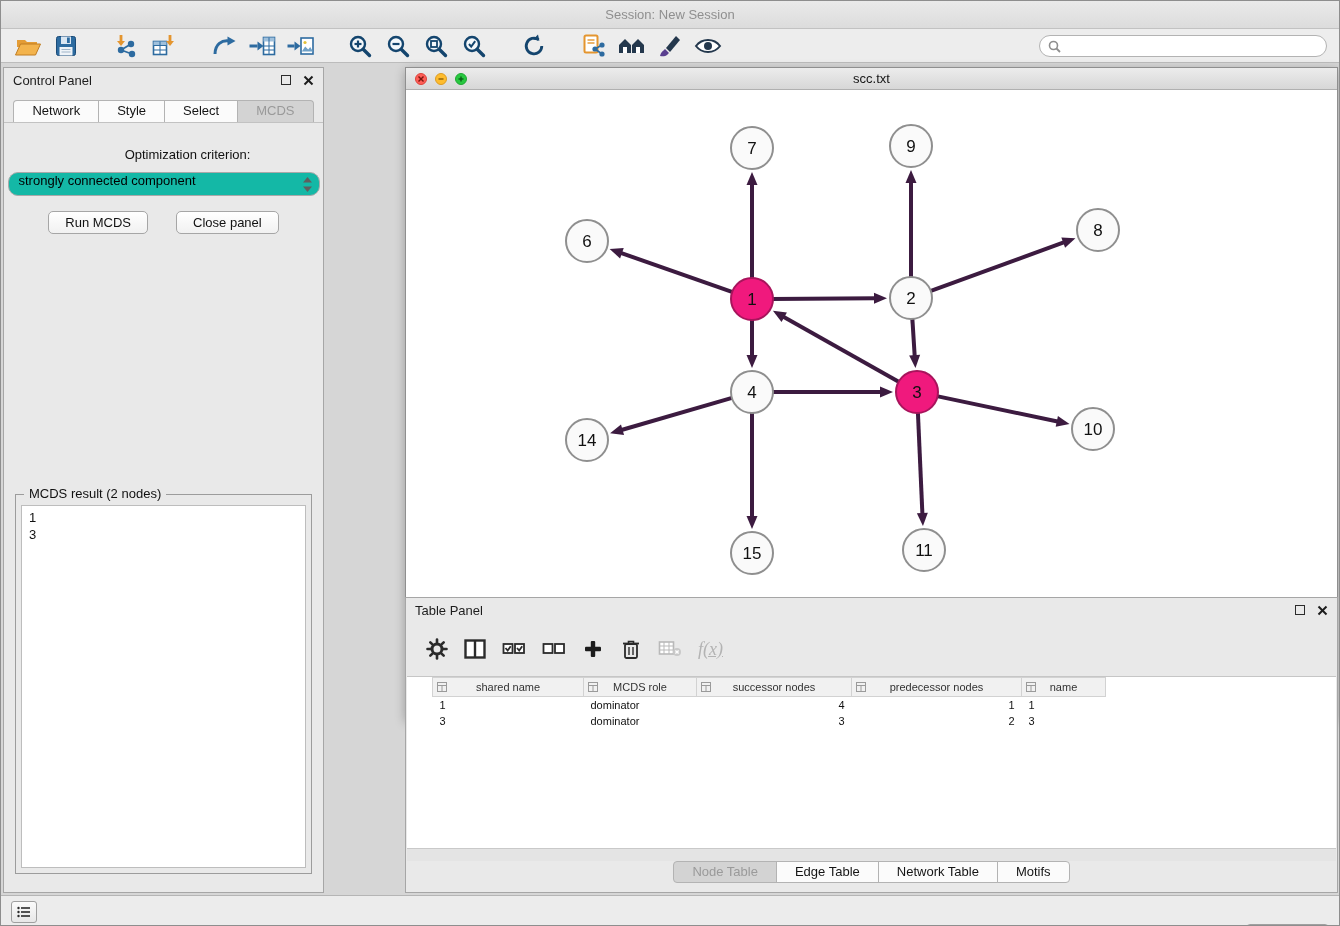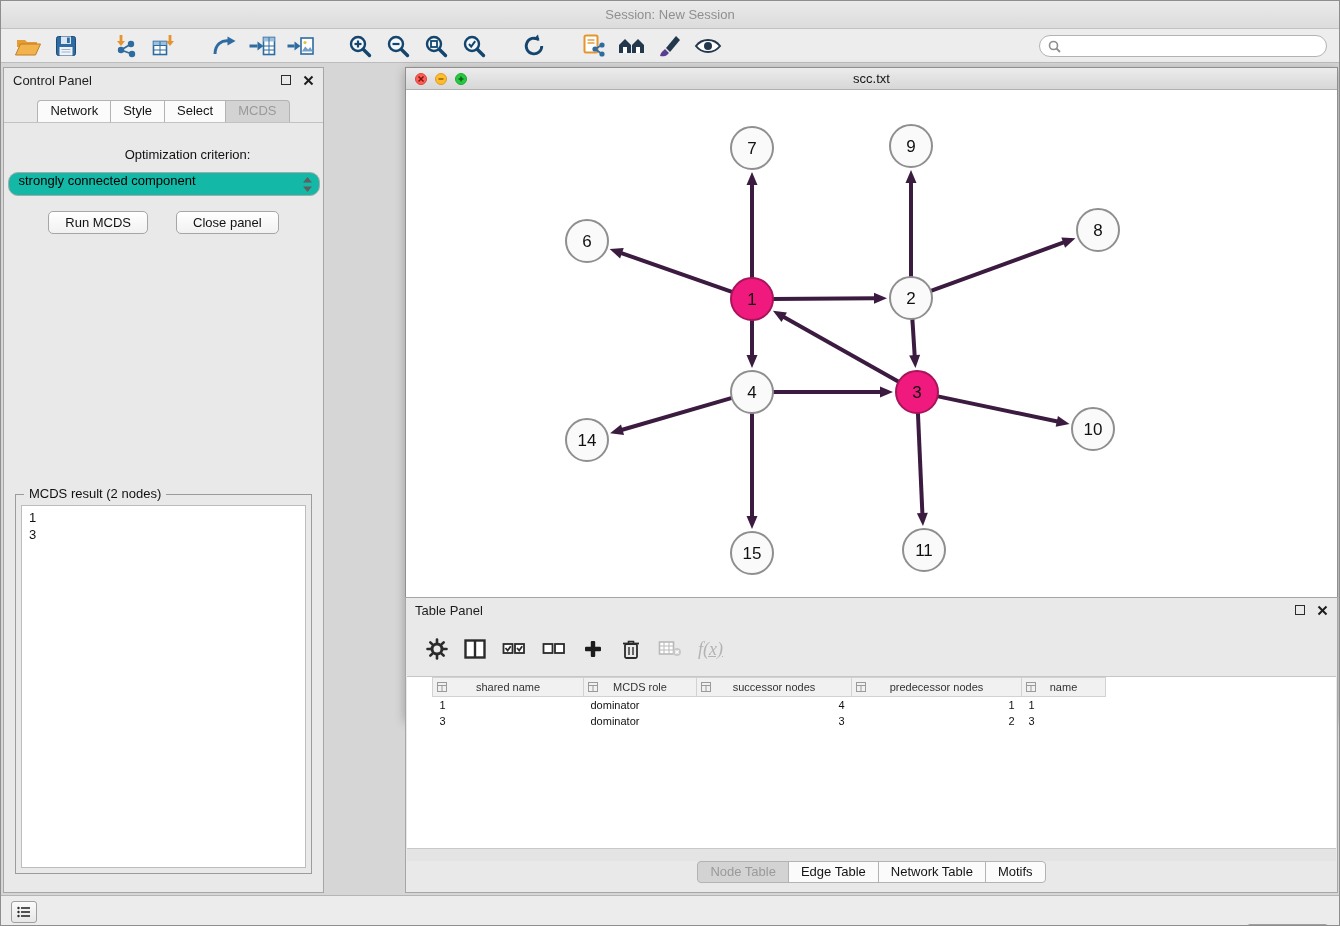--- a/index.html
+++ b/index.html
@@ -24,21 +24,21 @@
   .search-box input { border:none; outline:none; flex:1; font-size:12px; background:transparent; margin-left:5px; }
 
   
   .panel { position:absolute; background:#e9e9e9; border:1px solid #a6a6a6; }
   .panel-header { height:24px; display:flex; align-items:center; padding:0 9px; font-size:13px; color:#1d1d1d; }
   .panel-header .spacer { flex:1; }
   .float-icon { width:10px; height:10px; border:1.5px solid #2b2b2b; margin-right:12px; }
 
   
   .tab-strip { display:flex; justify-content:center; padding-top:8px; padding-bottom:0; border-bottom:1px solid #c2c2c2; }
-  .tab { height:22px; line-height:20px; padding:0 12px; font-size:13px; background:#fbfbfb;
+  .tab { height:22px; line-height:20px; padding:0 18px; font-size:13px; background:#fbfbfb;
     border:1px solid #b3b3b3; border-bottom:none; margin-left:-1px; color:#141414; cursor:default; }
   .tab:first-child { border-radius:4px 0 0 0; margin-left:0; }
   .tab:last-child { border-radius:0 4px 0 0; }
   .tab.active { background:#d3d3d3; color:#9a9a9a; }
 
   
   .control-panel { left:2px; top:66px; width:321px; height:826px; }
   .opt-label { text-align:center; margin-top:24px; font-size:13px; color:#111;margin-left:48px; }
   .dropdown { margin:10px auto 0; width:312px; height:24px; background:#14b8a6; border:1px solid #a9a9a9;
     border-radius:10px; display:flex; align-items:flex-start; padding:0 10px; font-size:13px; position:relative; }

